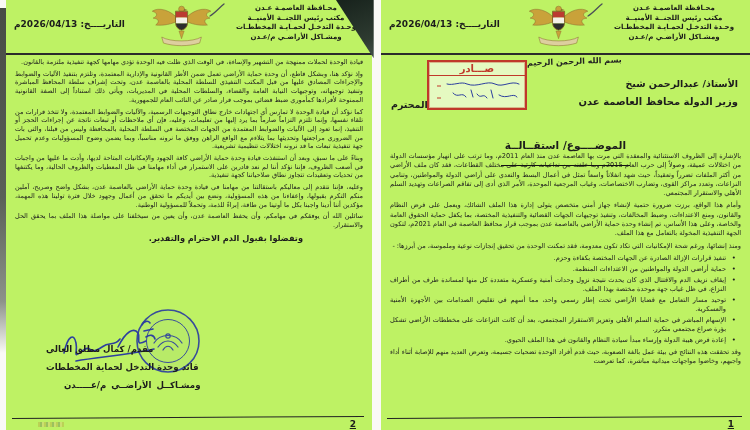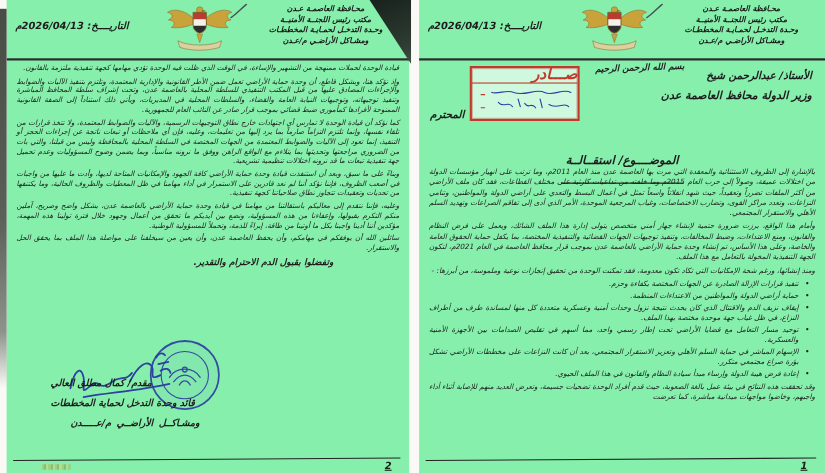--- a/index.html
+++ b/index.html
@@ -3,22 +3,22 @@
 <meta charset="utf-8">
 <style>
   html,body{margin:0;padding:0;}
   body{
     width:750px;height:430px;position:relative;overflow:hidden;
     background:#faf9f6;
     font-family:"DejaVu Sans","Liberation Sans",sans-serif;
     color:#1c1c1c;
   }
   .page{
-    position:absolute;top:0;height:430px;background:#86efac;
-    direction:rtl;overflow:hidden;font-style:italic;
+    position:absolute;top:0;height:430px;background:#bef264;
+    direction:rtl;overflow:hidden;
   }
   #page-left{left:6px;width:366px;}
   #page-right{left:381px;width:369px;}
 
   
   .hdr{position:absolute;top:0;left:0;right:0;height:53px;border-bottom:2px solid #2b2b2b;}
   .letterhead{
     position:absolute;top:4px;right:12px;width:128px;text-align:center;
     font-size:7px;font-weight:bold;line-height:9.6px;color:#171717;
   }
@@ -35,23 +35,23 @@
   .bullet::before{content:"•";position:absolute;right:5px;top:0;font-size:7px;}
 
   
   .basmala{position:absolute;top:57px;right:128px;font-size:8px;font-weight:bold;
     transform:rotate(-2deg);letter-spacing:-0.5px;color:#222;}
   .issued-stamp{
     position:absolute;top:60px;left:46px;width:96px;height:46px;
     border:2px solid #c0392b;box-shadow:inset 0 0 0 1px rgba(192,57,43,.35);
     background:rgba(255,255,255,.6);
   }
-  .issued-title{display:block;text-align:right;font-size:14px;font-weight:bold;color:#c0392b;
+  .issued-title{display:block;text-align:center;font-size:10px;font-weight:bold;color:#c0392b;
     border-bottom:1px solid #c0392b;line-height:13px;letter-spacing:2px;}
-  .addressee{position:absolute;top:64px;right:12px;text-align:right;}
+  .addressee{position:absolute;top:78px;right:12px;text-align:right;}
   .addr1{font-size:9.5px;font-weight:bold;margin:0 0 7px;}
   .addr2{font-size:10px;font-weight:bold;margin:0;}
   .honorific{position:absolute;top:99px;left:10px;font-size:9.5px;font-weight:bold;}
   .greeting{position:absolute;top:120px;left:0;right:0;text-align:center;font-size:8.3px;font-weight:bold;}
   .subject{position:absolute;top:134px;left:0;right:0;text-align:center;}
   .subject span{display:inline-block;font-size:10.5px;font-weight:bold;
     border-bottom:1.6px solid #111;padding:0 4px 14px;}
 
   
   .closing{font-weight:bold;font-size:8.2px;margin:4px 60px 0 0 !important;text-align:right !important;}

